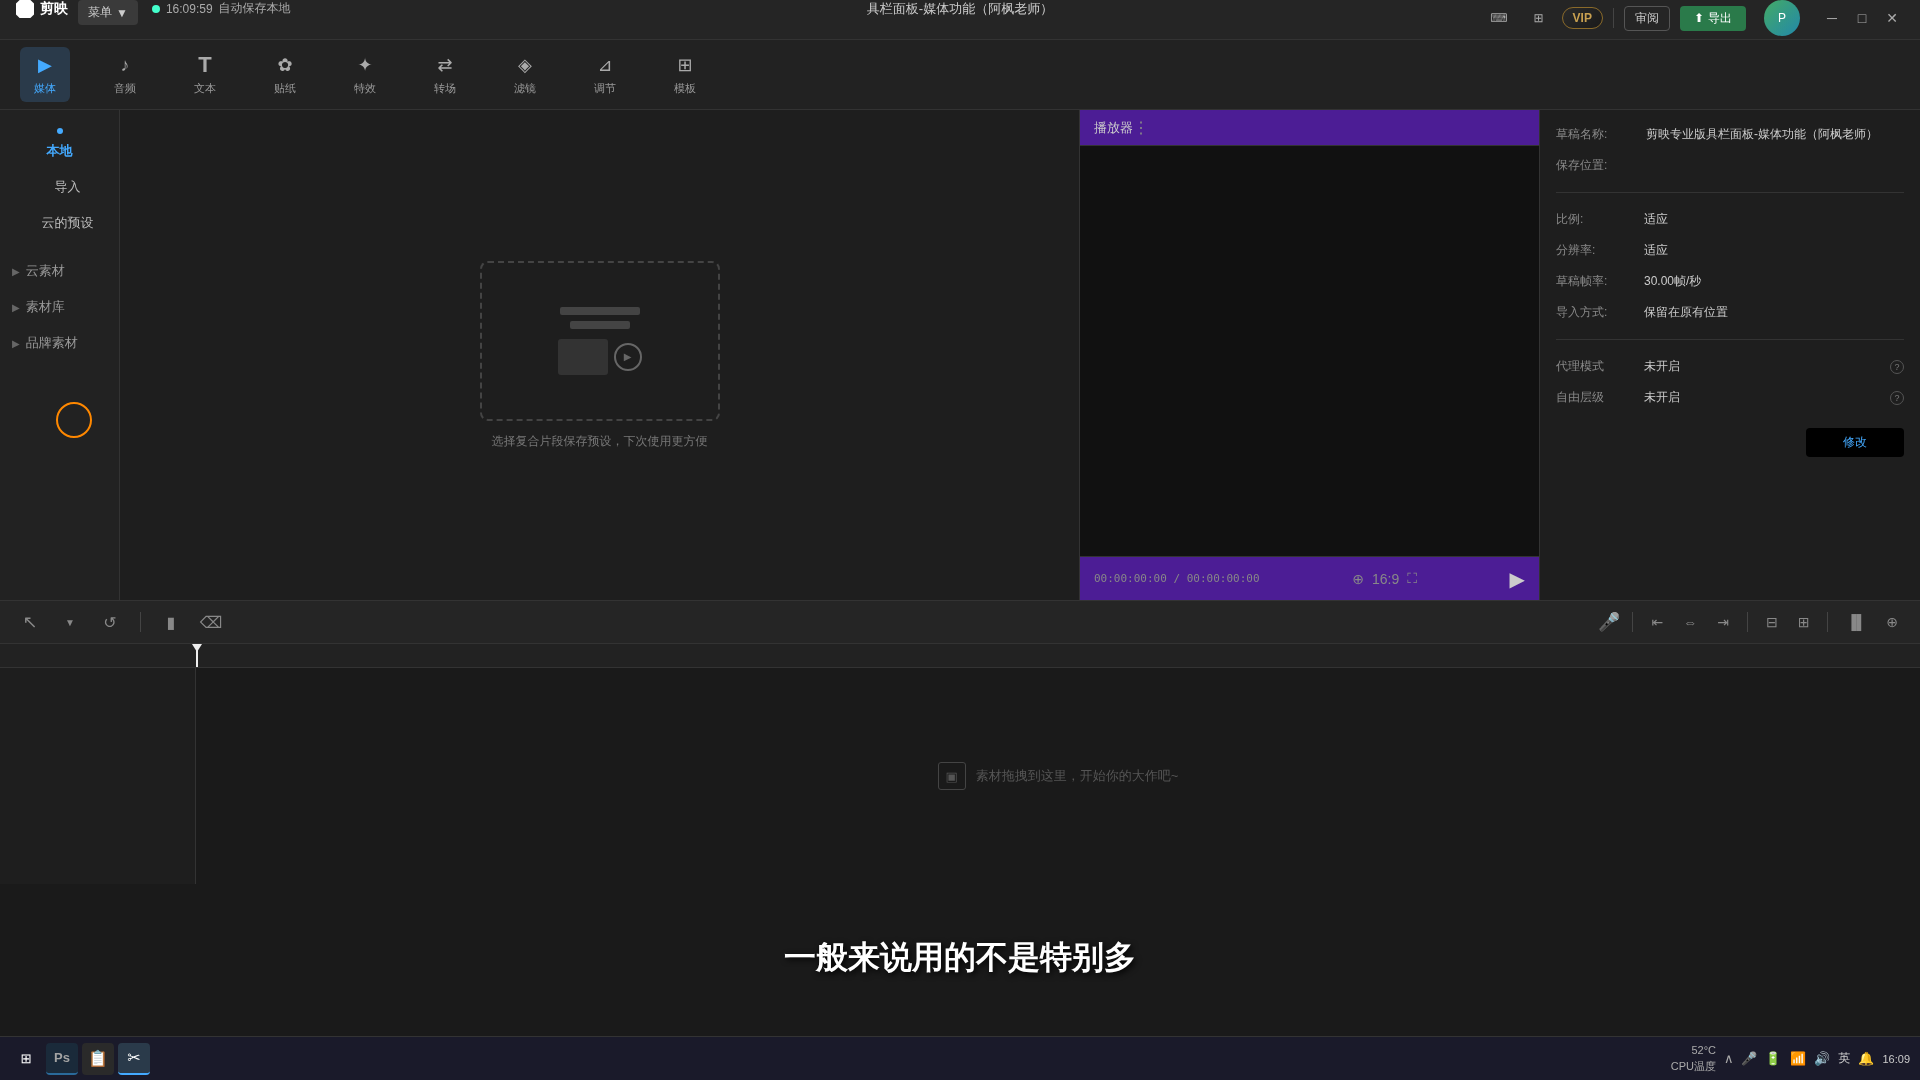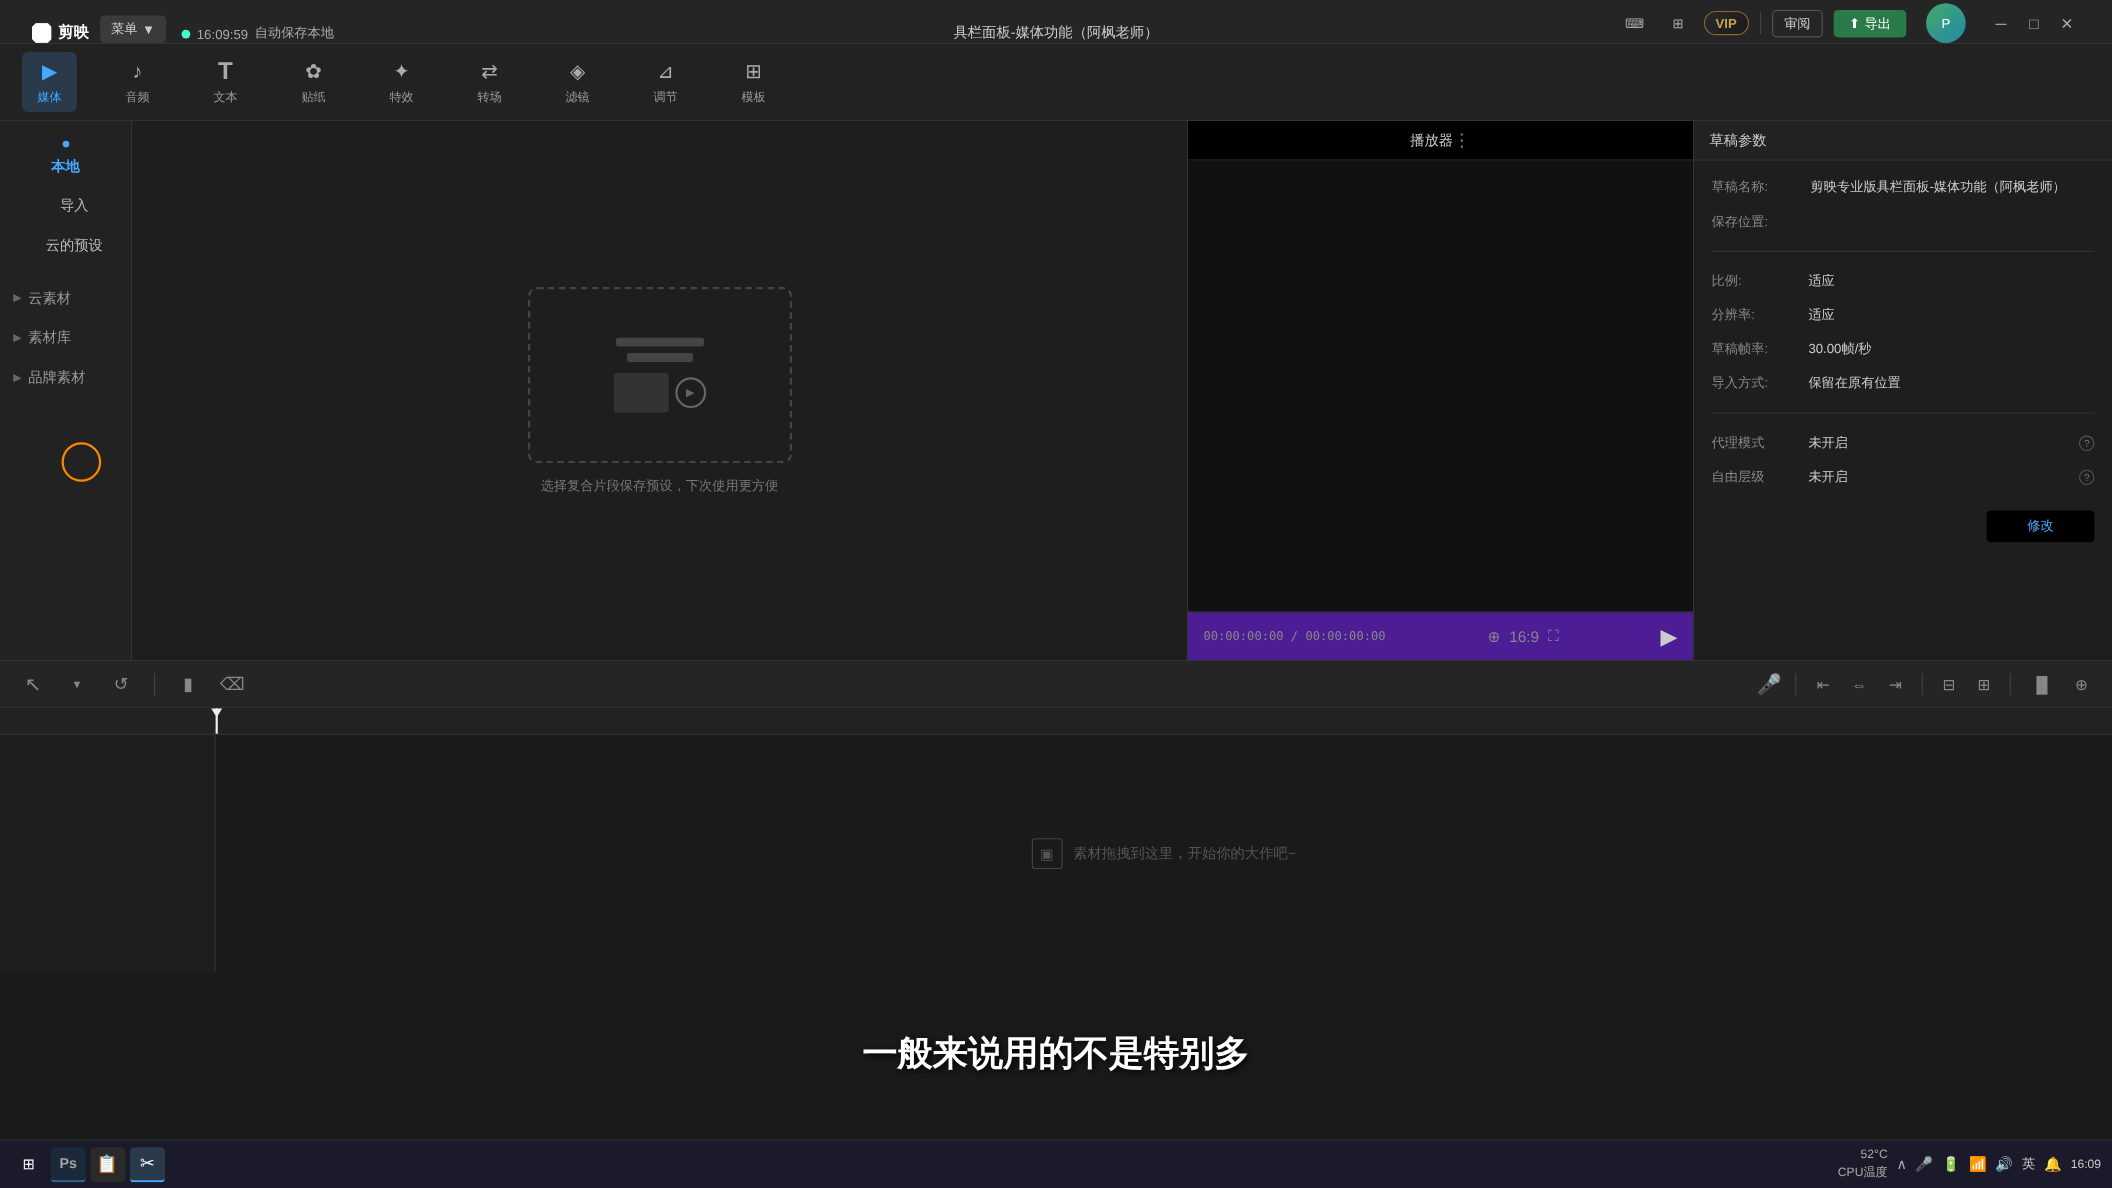--- a/index.html
+++ b/index.html
@@ -12,22 +12,22 @@
       font-size: 13px;
       overflow: hidden;
       position: relative;
     }
 
     
     .topbar {
       height: 40px;
       background: #252525;
       display: flex;
-      align-items: flex-end;
-      padding: 0 29px;
+      align-items: flex-start;
+      padding: 0 16px;
       border-bottom: 1px solid #333;
       position: relative;
       z-index: 100;
     }
     .topbar-logo {
       display: flex;
       align-items: center;
       gap: 6px;
       margin-right: 10px;
     }
@@ -253,22 +253,22 @@
     
     .player-panel {
       width: 460px;
       background: #1a1a1a;
       border-right: 1px solid #333;
       display: flex;
       flex-direction: column;
     }
     .player-header {
       height: 36px;
-      background: #000000;
-      display: flex; align-items: center; justify-content: center;
+      background: #4c1d95;
+      display: flex; align-items: center; justify-content: flex-start;
       padding: 0 14px;
       border-bottom: 1px solid #333;
     }
     .player-title {
       color: #ccc;
       font-size: 13px;
     }
     .player-content {
       flex: 1;
       background: #111;
@@ -681,23 +681,20 @@
       <div class="player-btns">
         <button class="player-btn">⊕</button>
         <button class="player-btn">16:9</button>
         <button class="player-btn">⛶</button>
       </div>
       <button class="player-btn" style="font-size:20px; color:#ccc;">▶</button>
     </div>
   </div>
 
   <div class="right-panel">
-    <div class="right-header">
-      <span class="right-title">草稿参数</span>
-    </div>
     <div class="right-content">
       <div class="prop-row">
         <span class="prop-label">草稿名称:</span>
         <span class="prop-value">剪映专业版具栏面板-媒体功能（阿枫老师）</span>
       </div>
       <div class="prop-row">
         <span class="prop-label">保存位置:</span>
       </div>
       <div class="divider-h"></div>
       <div class="info-row">

